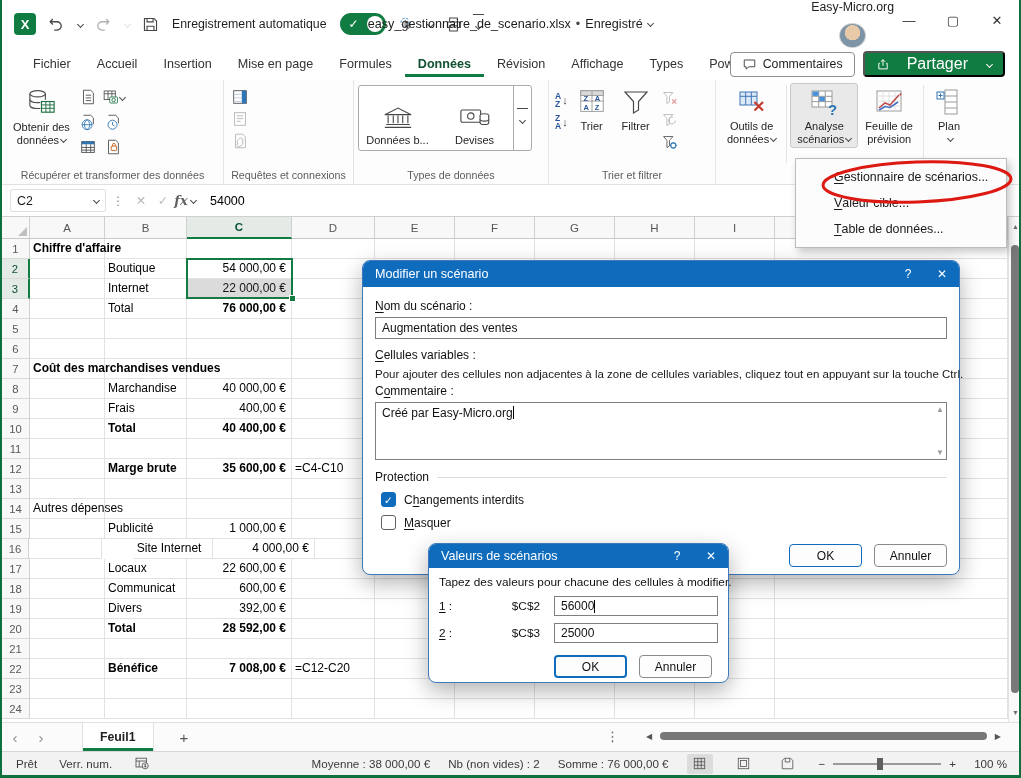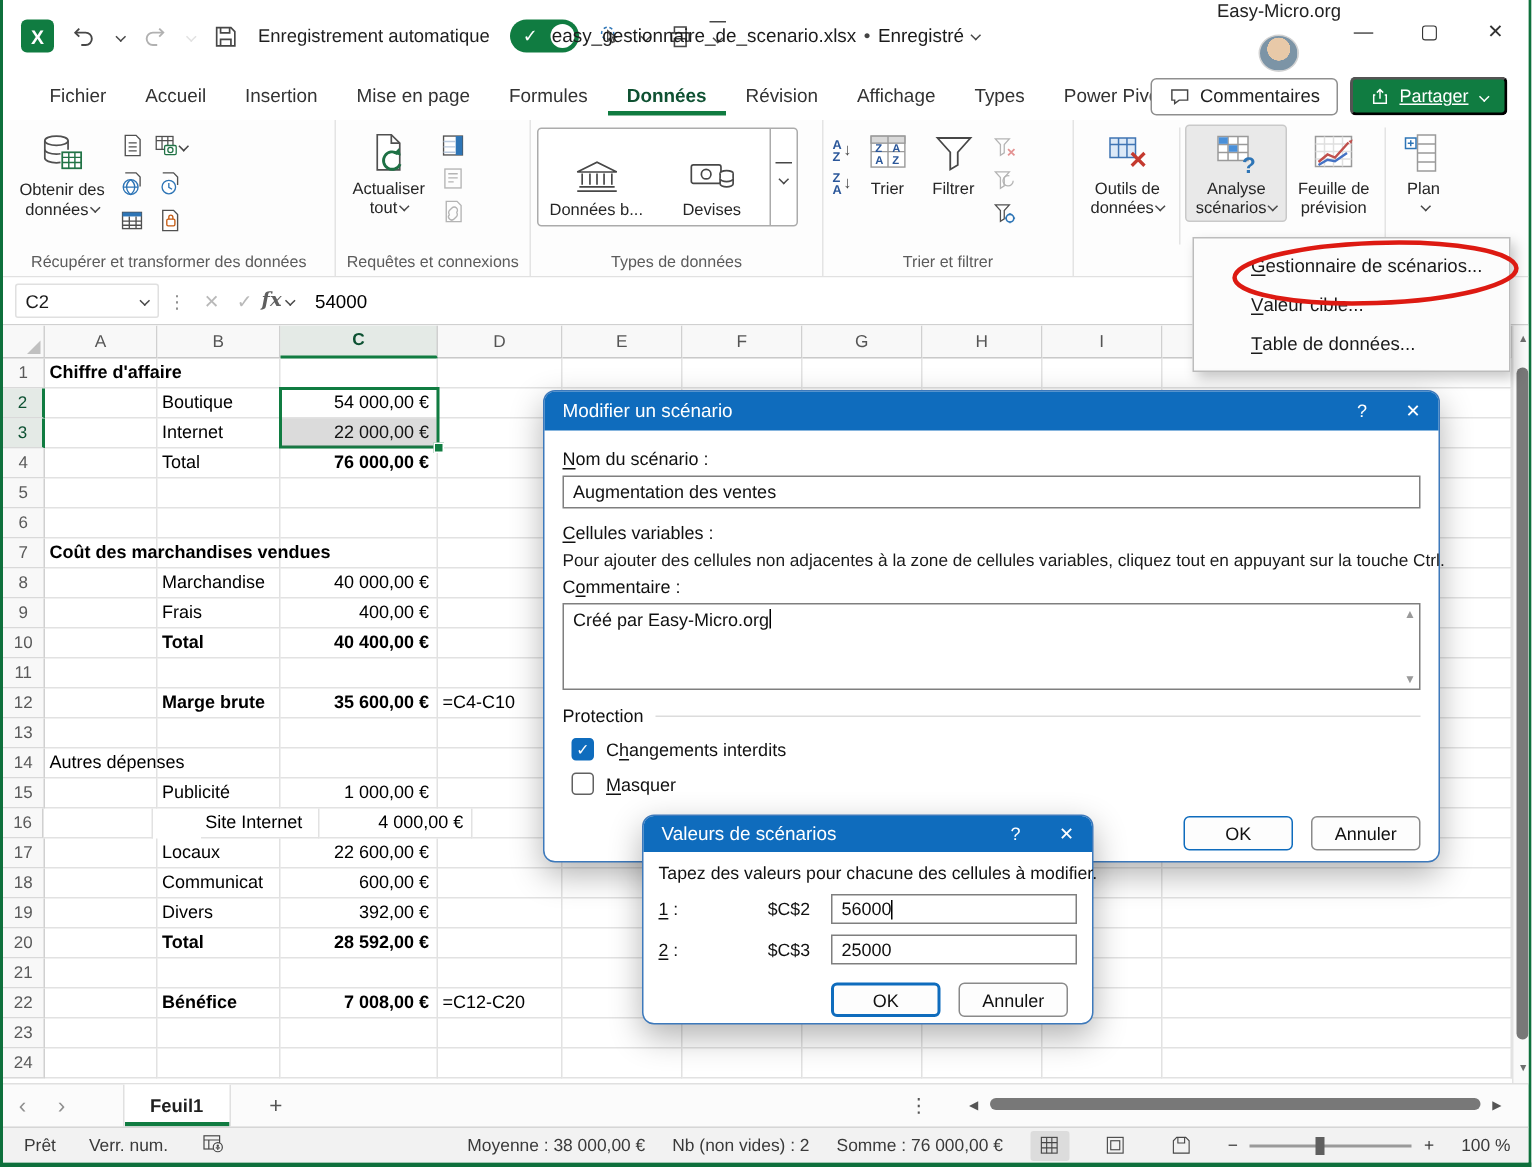--- a/index.html
+++ b/index.html
@@ -26,21 +26,21 @@
   .avatar{width:27px;height:27px;border-radius:50%;background:radial-gradient(circle at 50% 38%,#e8c9a8 0 40%,#7c94a6 41% 100%);border:1px solid #d2d2d2;}
   .winctl{position:absolute;right:0;top:0;height:40px;display:flex;}
   .winbtn{width:44px;height:40px;display:flex;align-items:center;justify-content:center;font-size:13px;color:#333;}
   
   .tabsrow{position:absolute;left:0;top:48px;width:100%;height:32px;background:#fff;display:flex;align-items:center;}
   #tabs{display:flex;align-items:center;padding-left:18px;gap:0;}
   .tab{padding:6px 13px;font-size:12.6px;color:#333;}
   .tab.active{color:#0f5132;font-weight:700;box-shadow:inset 0 -3px 0 #107c41;}
   .tr-actions{position:absolute;right:14px;top:51px;display:flex;gap:8px;align-items:center;}
   .btn-comments{height:25px;border:1px solid #8f8f8f;border-radius:4px;background:#fff;display:flex;align-items:center;gap:6px;padding:0 11px;font-size:12.3px;color:#1f1f1f;}
-  .btn-share{height:26px;border-radius:4px;background:#107c41;color:#fff;display:flex;align-items:center;gap:6px;padding:0 11px;font-size:12px;text-decoration:underline;}
+  .btn-share{height:26px;border-radius:4px;background:#107c41;color:#fff;display:flex;align-items:center;gap:17px;padding:0 11px;font-size:16px;}
   
   .ribbon{position:absolute;left:0;top:80px;width:100%;height:105px;background:#fdfdfd;border-bottom:1px solid #e1e1e1;display:flex;}
   .rgroup{display:flex;flex-direction:column;border-right:1px solid #e4e4e4;padding:3px 4px 0;}
   .rrow{display:flex;align-items:flex-start;flex:1;}
   .glabel{text-align:center;font-size:10.7px;color:#5c5c5c;padding:2px 0 3px;white-space:nowrap;}
   .rbig{display:flex;flex-direction:column;align-items:center;padding:4px 7px 2px;font-size:11px;line-height:13px;color:#262626;text-align:center;border-radius:3px;}
   .rbig svg{margin-bottom:3px;}
   .rbig.pressed{background:#e9e9e9;border:1px solid #c9c9c9;padding:3px 6px 1px;}
   .rsm{width:23px;height:22px;display:flex;align-items:center;justify-content:center;border-radius:2px;}
   .dis{opacity:.42;}
@@ -288,30 +288,20 @@
                 <path d="M9.5 9V7.5a1.5 1.5 0 0 1 3 0V9" fill="none" stroke="#c55a11"></path>
               </svg>
             </span>
         </div>
       </div>
       <div class="glabel">Récupérer et transformer des données</div>
     </div>
 
     <div class="rgroup" style="width:130px">
       <div class="rrow">
-        <div class="rbig">
-          <svg width="30" height="30" viewBox="0 0 32 32">
-            <path d="M8 3h10l6 6v19H8z" fill="#fff" stroke="#505050" stroke-width="1.2"></path>
-            <path d="M18 3v6h6" fill="none" stroke="#505050" stroke-width="1.2"></path>
-            <path d="M22.5 16.5a6.2 6.2 0 1 0 1.8 7.4" fill="none" stroke="#1e7145" stroke-width="2"></path>
-            <path d="M23.5 12.5l1.2 5.2-5.2-1.2z" fill="#1e7145"></path>
-          </svg>
-          <span>Actualiser</span>
-            <span><span>tout</span><i class="chev"></i></span>
-        </div>
         <div class="gcol">
           <span class="rsm">
               <svg width="18" height="18" viewBox="0 0 20 20">
                 <rect x="3" y="3" width="14" height="14" fill="#fff" stroke="#505050"></rect>
                 <rect x="12" y="3" width="5" height="14" fill="#2e75b6"></rect>
                 <path d="M3 7h9M3 11h9M3 15h9" stroke="#b9c9dd"></path>
               </svg>
             </span>
           <span class="rsm dis">
               <svg width="18" height="18" viewBox="0 0 20 20">

